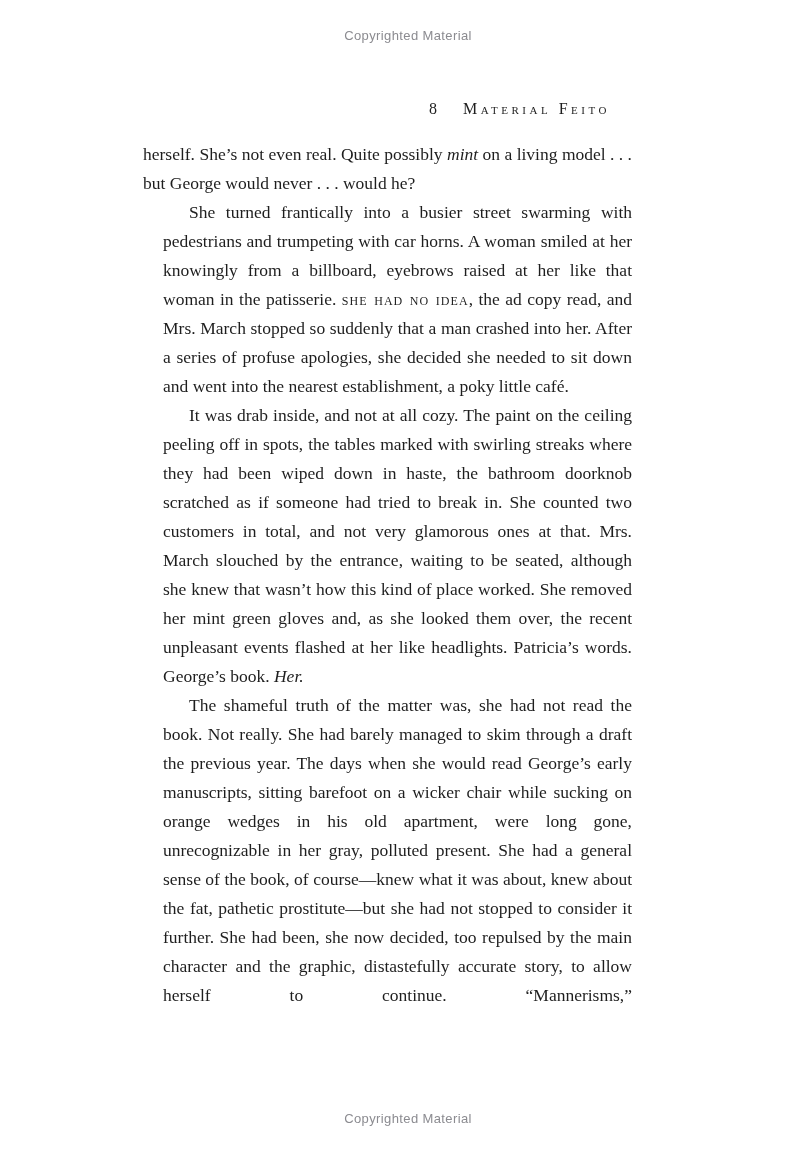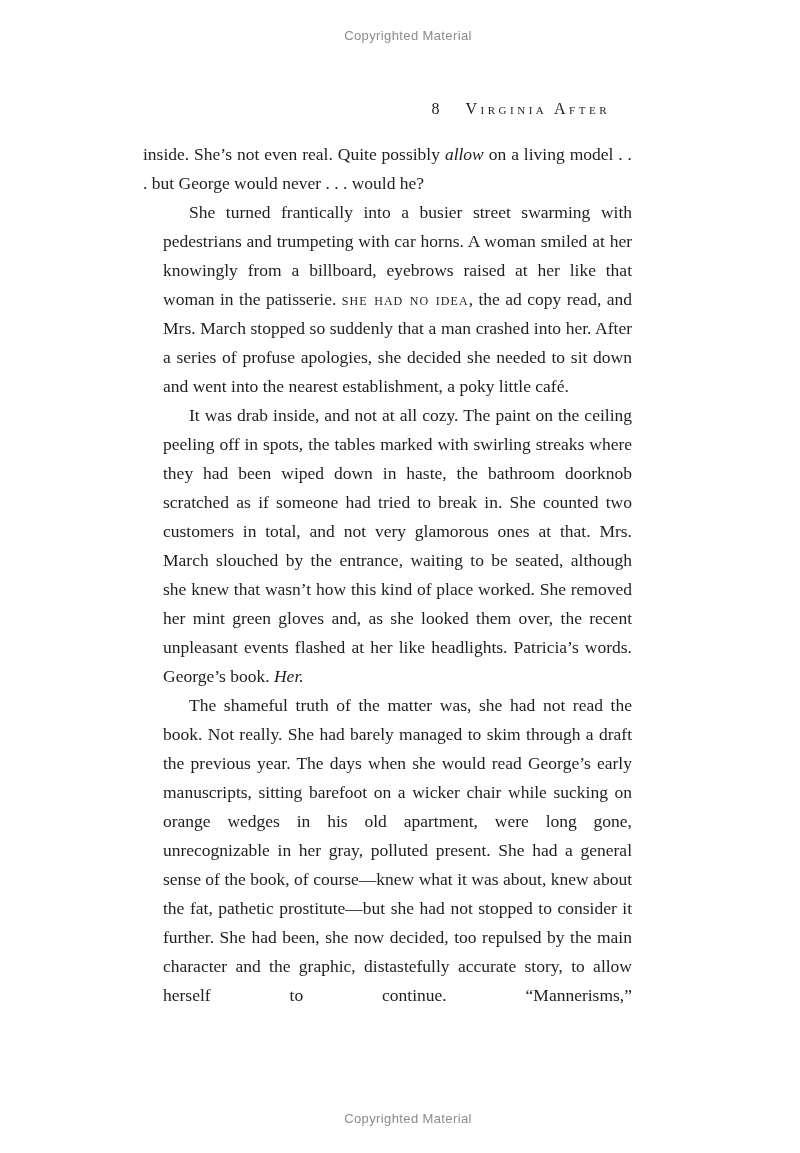--- a/index.html
+++ b/index.html
@@ -68,25 +68,25 @@
   .smallcaps { font-variant: small-caps; letter-spacing: 0.06em; }
 </style>
 </head>
 <body>
 
 <div class="page">
 
   <div class="notice top">Copyrighted Material</div>
 
   <div class="running-header">
-    <span class="pagenum">8</span><span class="author">Virginia After</span>
+    <span class="pagenum">8</span><span class="author">Material Feito</span>
   </div>
 
   <div class="body-text">
-      <p class="para"><span>inside. She’s not even real. Quite possibly </span><span class="italic">allow</span><span> on a living model . . . but George would never . . . would he?</span></p>
+      <p class="para"><span>herself. She’s not even real. Quite possibly </span><span class="italic">mint</span><span> on a living model . . . but George would never . . . would he?</span></p>
       <p class="para indent"><span>She turned frantically into a busier street swarming with pedestrians and trumpeting with car horns. A woman smiled at her knowingly from a billboard, eyebrows raised at her like that woman in the patisserie. </span><span class="smallcaps">she had no idea</span><span>, the ad copy read, and Mrs. March stopped so suddenly that a man crashed into her. After a series of profuse apologies, she decided she needed to sit down and went into the nearest establishment, a poky little café.</span></p>
       <p class="para indent"><span>It was drab inside, and not at all cozy. The paint on the ceiling peeling off in spots, the tables marked with swirling streaks where they had been wiped down in haste, the bathroom doorknob scratched as if someone had tried to break in. She counted two customers in total, and not very glamorous ones at that. Mrs. March slouched by the entrance, waiting to be seated, although she knew that wasn’t how this kind of place worked. She removed her mint green gloves and, as she looked them over, the recent unpleasant events flashed at her like headlights. Patricia’s words. George’s book. </span><span class="italic">Her.</span></p>
       <p class="para indent continues"><span>The shameful truth of the matter was, she had not read the book. Not really. She had barely managed to skim through a draft the previous year. The days when she would read George’s early manuscripts, sitting barefoot on a wicker chair while sucking on orange wedges in his old apartment, were long gone, unrecognizable in her gray, polluted present. She had a general sense of the book, of course—knew what it was about, knew about the fat, pathetic prostitute—but she had not stopped to consider it further. She had been, she now decided, too repulsed by the main character and the graphic, distastefully accurate story, to allow herself to continue. “Mannerisms,”</span></p>
     </div>
 
   <div class="notice bottom">Copyrighted Material</div>
 
 </div>
 
 </body></html>

